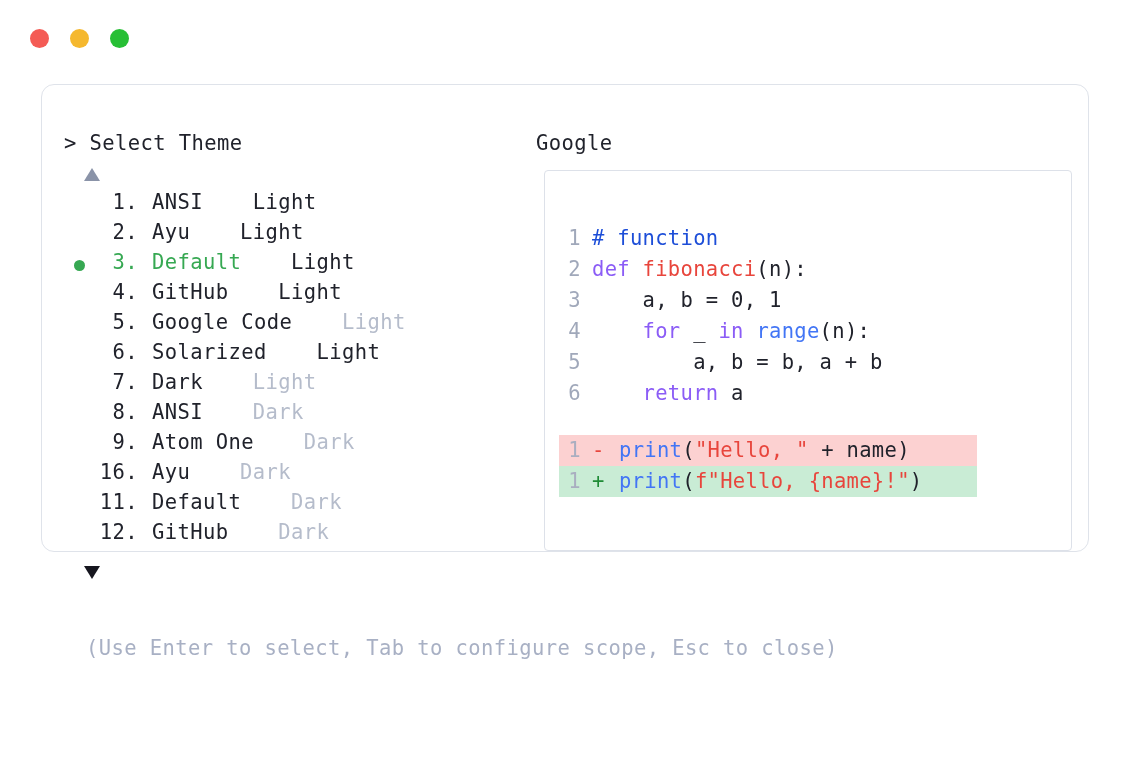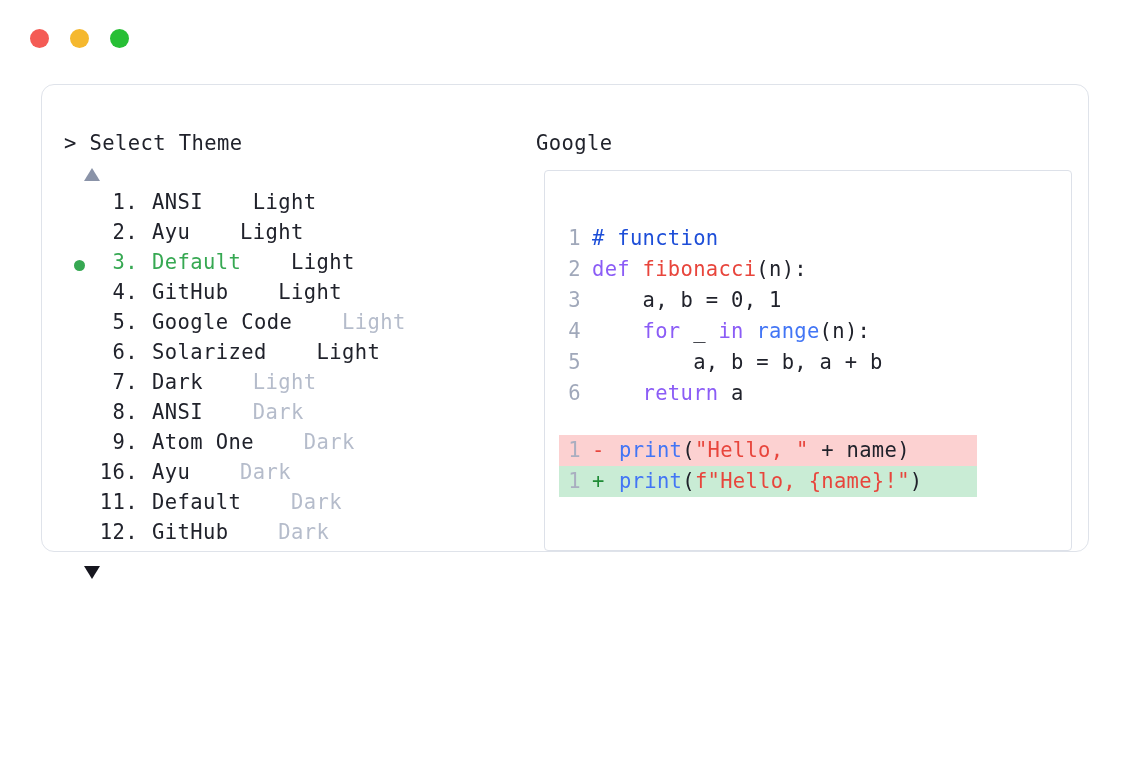--- a/index.html
+++ b/index.html
@@ -248,13 +248,14 @@
 
     <div class="col-right">
       <div class="panel-title">Google</div>
       <div class="preview-box">
         <div class="code" id="code-block"><div class="code-line"><span class="lineno">1</span><span class="src"><span class="tok-comment"># function</span></span></div><div class="code-line"><span class="lineno">2</span><span class="src"><span class="tok-kw">def </span><span class="tok-fn">fibonacci</span><span class="tok-plain">(n):</span></span></div><div class="code-line"><span class="lineno">3</span><span class="src"><span class="tok-plain">    a, b = 0, 1</span></span></div><div class="code-line"><span class="lineno">4</span><span class="src"><span class="tok-plain">    </span><span class="tok-kw">for </span><span class="tok-plain">_ </span><span class="tok-kw">in </span><span class="tok-fncall">range</span><span class="tok-plain">(n):</span></span></div><div class="code-line"><span class="lineno">5</span><span class="src"><span class="tok-plain">        a, b = b, a + b</span></span></div><div class="code-line"><span class="lineno">6</span><span class="src"><span class="tok-plain">    </span><span class="tok-kw">return </span><span class="tok-plain">a</span></span></div><div class="diff-gap"></div><div class="diff-line del" style="background: rgb(252, 209, 209);"><span class="lineno">1</span><span class="diff-mark">-</span><span class="src"><span class="tok-fncall">print</span><span class="tok-plain">(</span><span class="tok-str">"Hello, "</span><span class="tok-plain"> + name)</span></span></div><div class="diff-line add" style="background: rgb(201, 236, 213);"><span class="lineno">1</span><span class="diff-mark">+</span><span class="src"><span class="tok-fncall">print</span><span class="tok-plain">(</span><span class="tok-str">f"Hello, {name}!"</span><span class="tok-plain">)</span></span></div></div>
       </div>
     </div>
 
   </div>
 
+  <div class="hint">(Use Enter to select, Tab to configure scope, Esc to close)</div>
 </div>
 
 </body></html>

